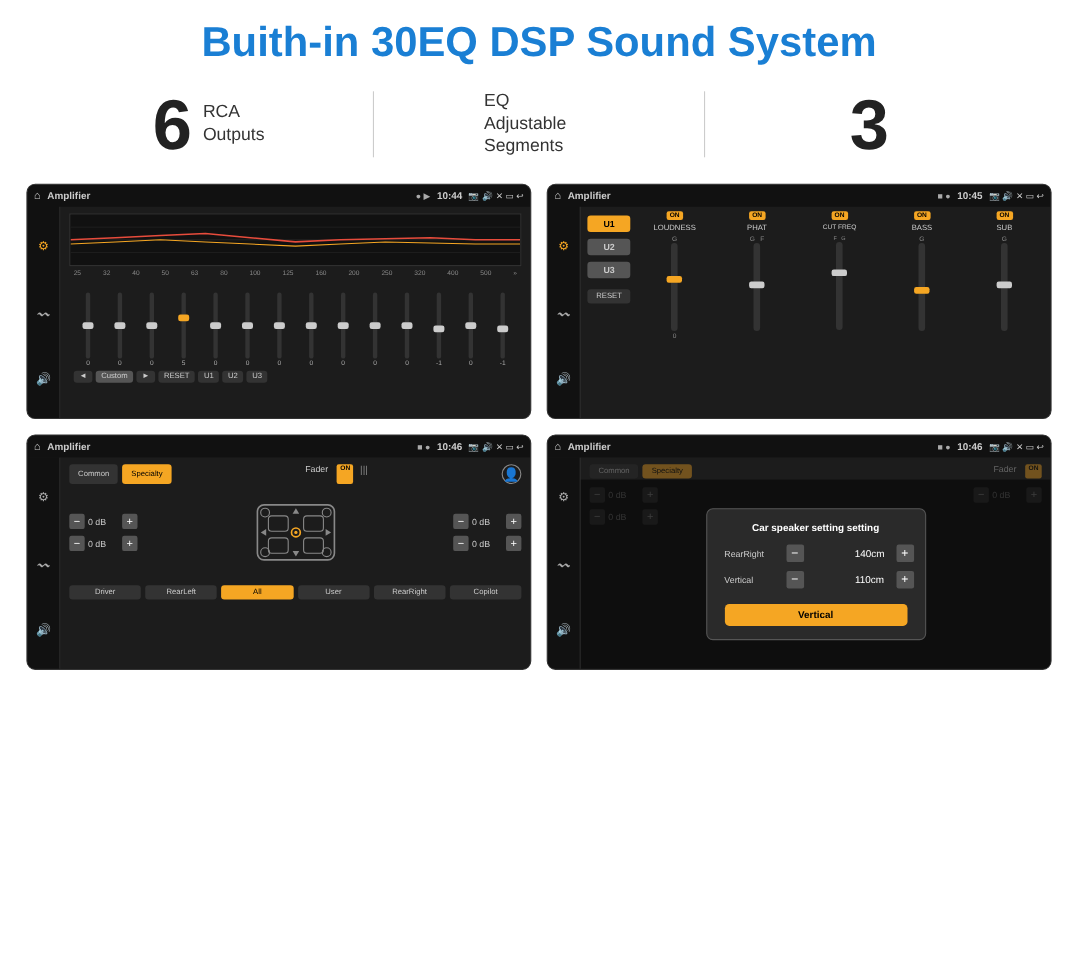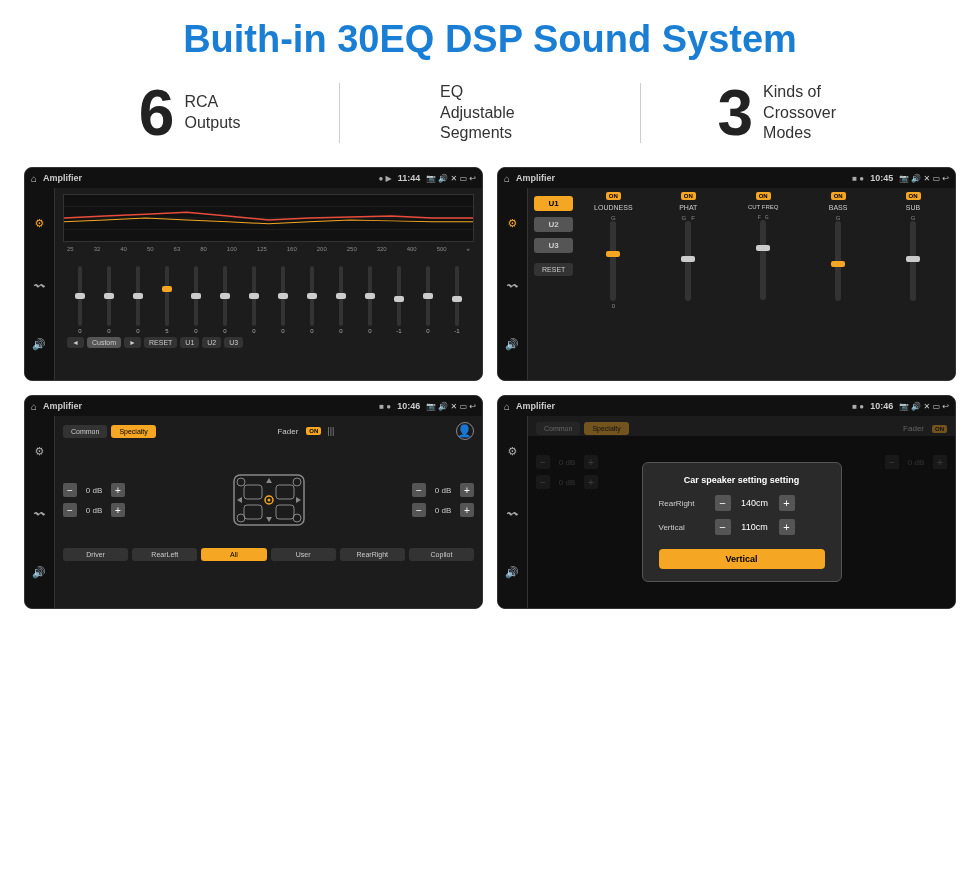--- a/index.html
+++ b/index.html
@@ -302,22 +302,21 @@
     
     .fader-content {
       flex: 1;
       background: #1c1c1c;
       padding: 6px 8px;
     }
 
     .fader-top {
       display: flex;
       gap: 4px;
-      align-items: center;
-      margin-bottom: 20px;
+      margin-bottom: 4px;
     }
 
     .tab-btn {
       background: #333;
       color: #ccc;
       border: none;
       border-radius: 3px;
       font-size: 7px;
       padding: 3px 8px;
       cursor: pointer;
@@ -362,21 +361,21 @@
       justify-content: center;
       color: #fff;
       font-size: 10px;
       cursor: pointer;
     }
 
     .db-value {
       color: #ccc;
       font-size: 8px;
       min-width: 28px;
-      text-align: center;
+      text-align: left;
     }
 
     .speaker-diagram {
       flex: 1;
       display: flex;
       align-items: center;
       justify-content: center;
       position: relative;
     }
 
@@ -463,20 +462,21 @@
       color: #fff;
       font-size: 11px;
       cursor: pointer;
     }
 
     .dialog-value {
       color: #fff;
       font-size: 9px;
       min-width: 40px;
       text-align: center;
+      margin-left: 36px;
     }
 
     .dialog-confirm-btn {
       background: #f5a623;
       color: #000;
       border: none;
       border-radius: 4px;
       font-size: 9px;
       font-weight: bold;
       padding: 5px 0;
@@ -507,32 +507,31 @@
     <span class="stat-number">6</span>
     <span class="stat-label">RCA<br>Outputs</span>
   </div>
   <div class="stat-divider"></div>
   <div class="stat-item">
     <span class="stat-label">EQ Adjustable<br>Segments</span>
   </div>
   <div class="stat-divider"></div>
   <div class="stat-item">
     <span class="stat-number">3</span>
-    <span class="stat-label">Kinds of<br>Crossover Modes</span>
   </div>
 </div>
 
 <div class="screens-grid">
 
   <div class="screen-card">
     <div class="status-bar">
       <span class="status-home-icon">⌂</span>
       <span class="status-title">Amplifier</span>
       <span style="color:#aaa;font-size:8px;">● ▶</span>
-      <span class="status-time">11:44</span>
+      <span class="status-time">10:44</span>
       <span class="status-icons">📷 🔊 ✕ ▭ ↩</span>
     </div>
     <div class="screen-body">
       <div class="left-sidebar">
         <span class="sidebar-icon active">⚙</span>
         <span class="sidebar-icon">〰</span>
         <span class="sidebar-icon">🔊</span>
       </div>
       <div class="eq-content">
         <div class="eq-graph">

